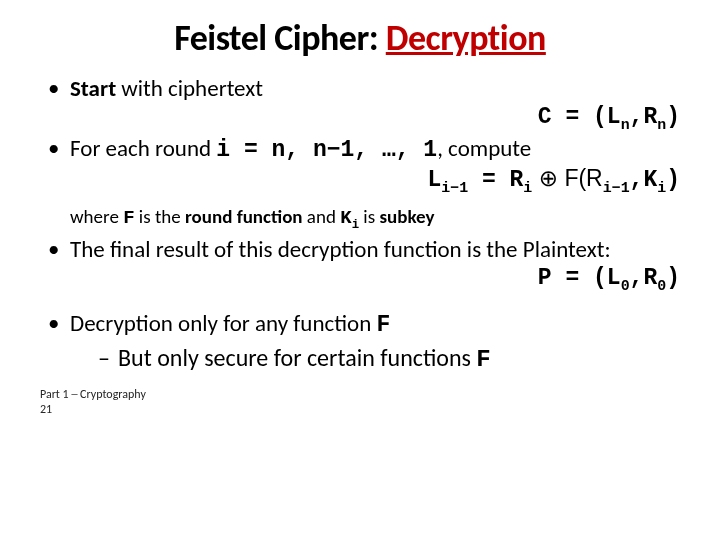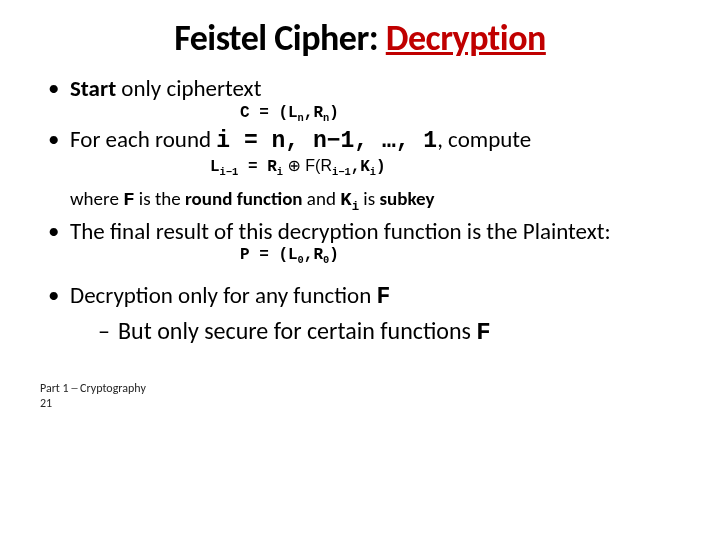--- a/index.html
+++ b/index.html
@@ -68,39 +68,40 @@
   }
   .mono {
     font-family: "Courier New", monospace;
     font-weight: 700;
     white-space: pre;
   }
   .formula {
     font-family: "Courier New", monospace;
     font-weight: 700;
     margin-left: 140px;
-    font-size: 16px;
+    font-size: 23px;
     line-height: 1.25;
     white-space: nowrap;
+    text-align: right;
   }
   .formula.indent2 { margin-left: 170px; }
   sub {
     font-size: 0.65em;
     vertical-align: sub;
     line-height: 0;
   }
   .where {
     margin: 10px 0 6px 30px;
     font-size: 19px;
   }
   .gap { height: 14px; }
   .footer {
     position: absolute;
     left: 40px;
-    bottom: 18px;
+    bottom: 12px;
     font-size: 12px;
     color: #262626;
     line-height: 1.2;
   }
   .oplus {
     font-family: Arial, sans-serif;
     font-weight: normal;
   }
   b { font-weight: 700; }
 </style>
@@ -109,21 +110,21 @@
 
 <div class="slide">
 
   <div class="title">
     <span>Feistel Cipher: </span><span class="underline">Decryption</span>
   </div>
 
   <ul class="top">
 
     <li>
-      <b>Start</b><span> only ciphertext</span>
+      <b>Start</b><span> with ciphertext</span>
       <div class="formula indent2">
         <span>C = (L</span><sub>n</sub><span>,R</span><sub>n</sub><span>)</span>
       </div>
     </li>
 
     <li>
       <span>For each round </span><span class="mono">i = n, n−1, …, 1</span><span>, compute</span>
       <div class="formula">
         <span>L</span><sub>i−1</sub><span> = R</span><sub>i</sub><span class="oplus"> ⊕ F(R</span><sub>i−1</sub><span>,K</span><sub>i</sub><span>)</span>
       </div>

